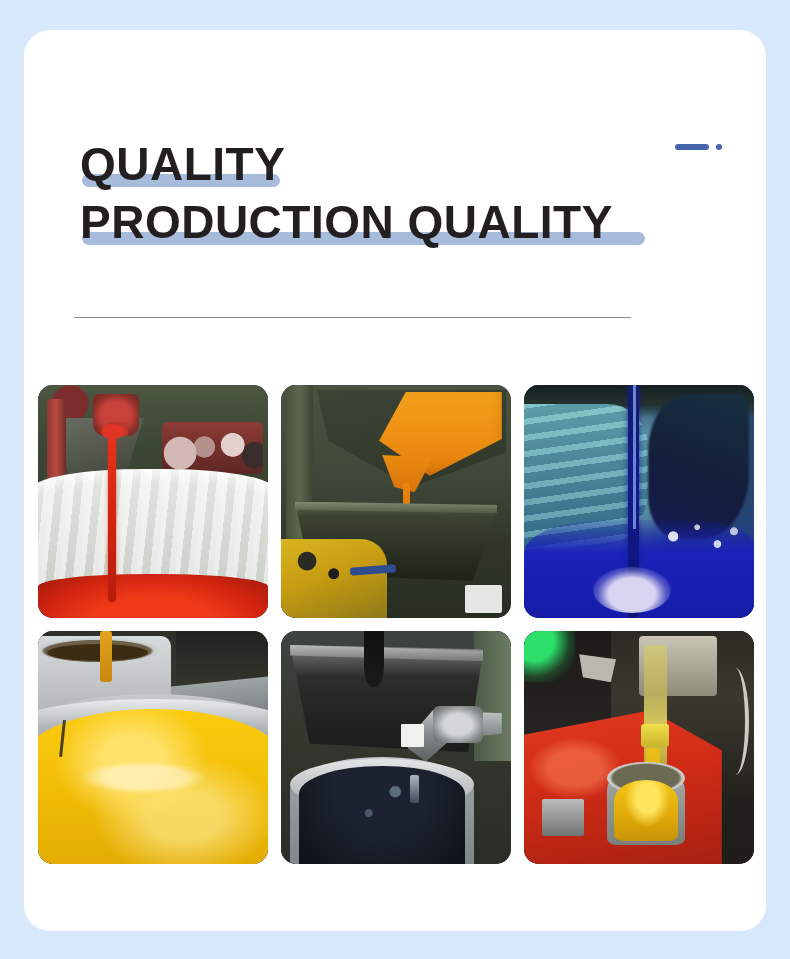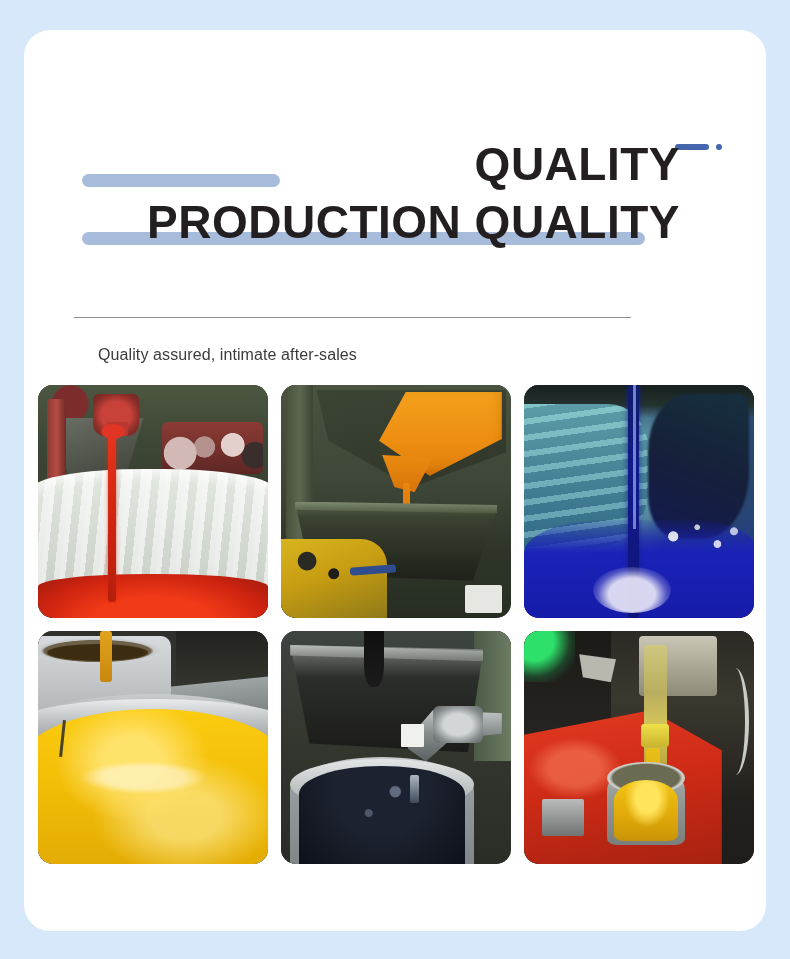--- a/index.html
+++ b/index.html
@@ -39,21 +39,20 @@
     position: absolute;
     left: 0; top: 0; right: 0;
     height: 330px;
   }
 
   .title-block {
     position: absolute;
     left: 56px;
     top: 105px;
     width: 600px;
-    text-align: right;
   }
 
   .title-line {
     position: relative;
     display: block;
     font-size: 46px;
     line-height: 58px;
     letter-spacing: 0.5px;
     font-weight: 700;
     color: #231f20;
@@ -540,21 +539,20 @@
         </span>
       </div>
 
       <div class="deco">
         <span class="dash"></span>
         <span class="dot"></span>
       </div>
 
       <div class="divider"></div>
 
-      <div class="subtitle">Quality assured, intimate after-sales</div>
     </div>
 
     <div class="gallery">
 
       <div class="tile t1">
         <div class="scene">
           <div class="bg"></div>
           <div class="machine"></div>
           <div class="hopper"></div>
           <div class="pipe-l"></div>

